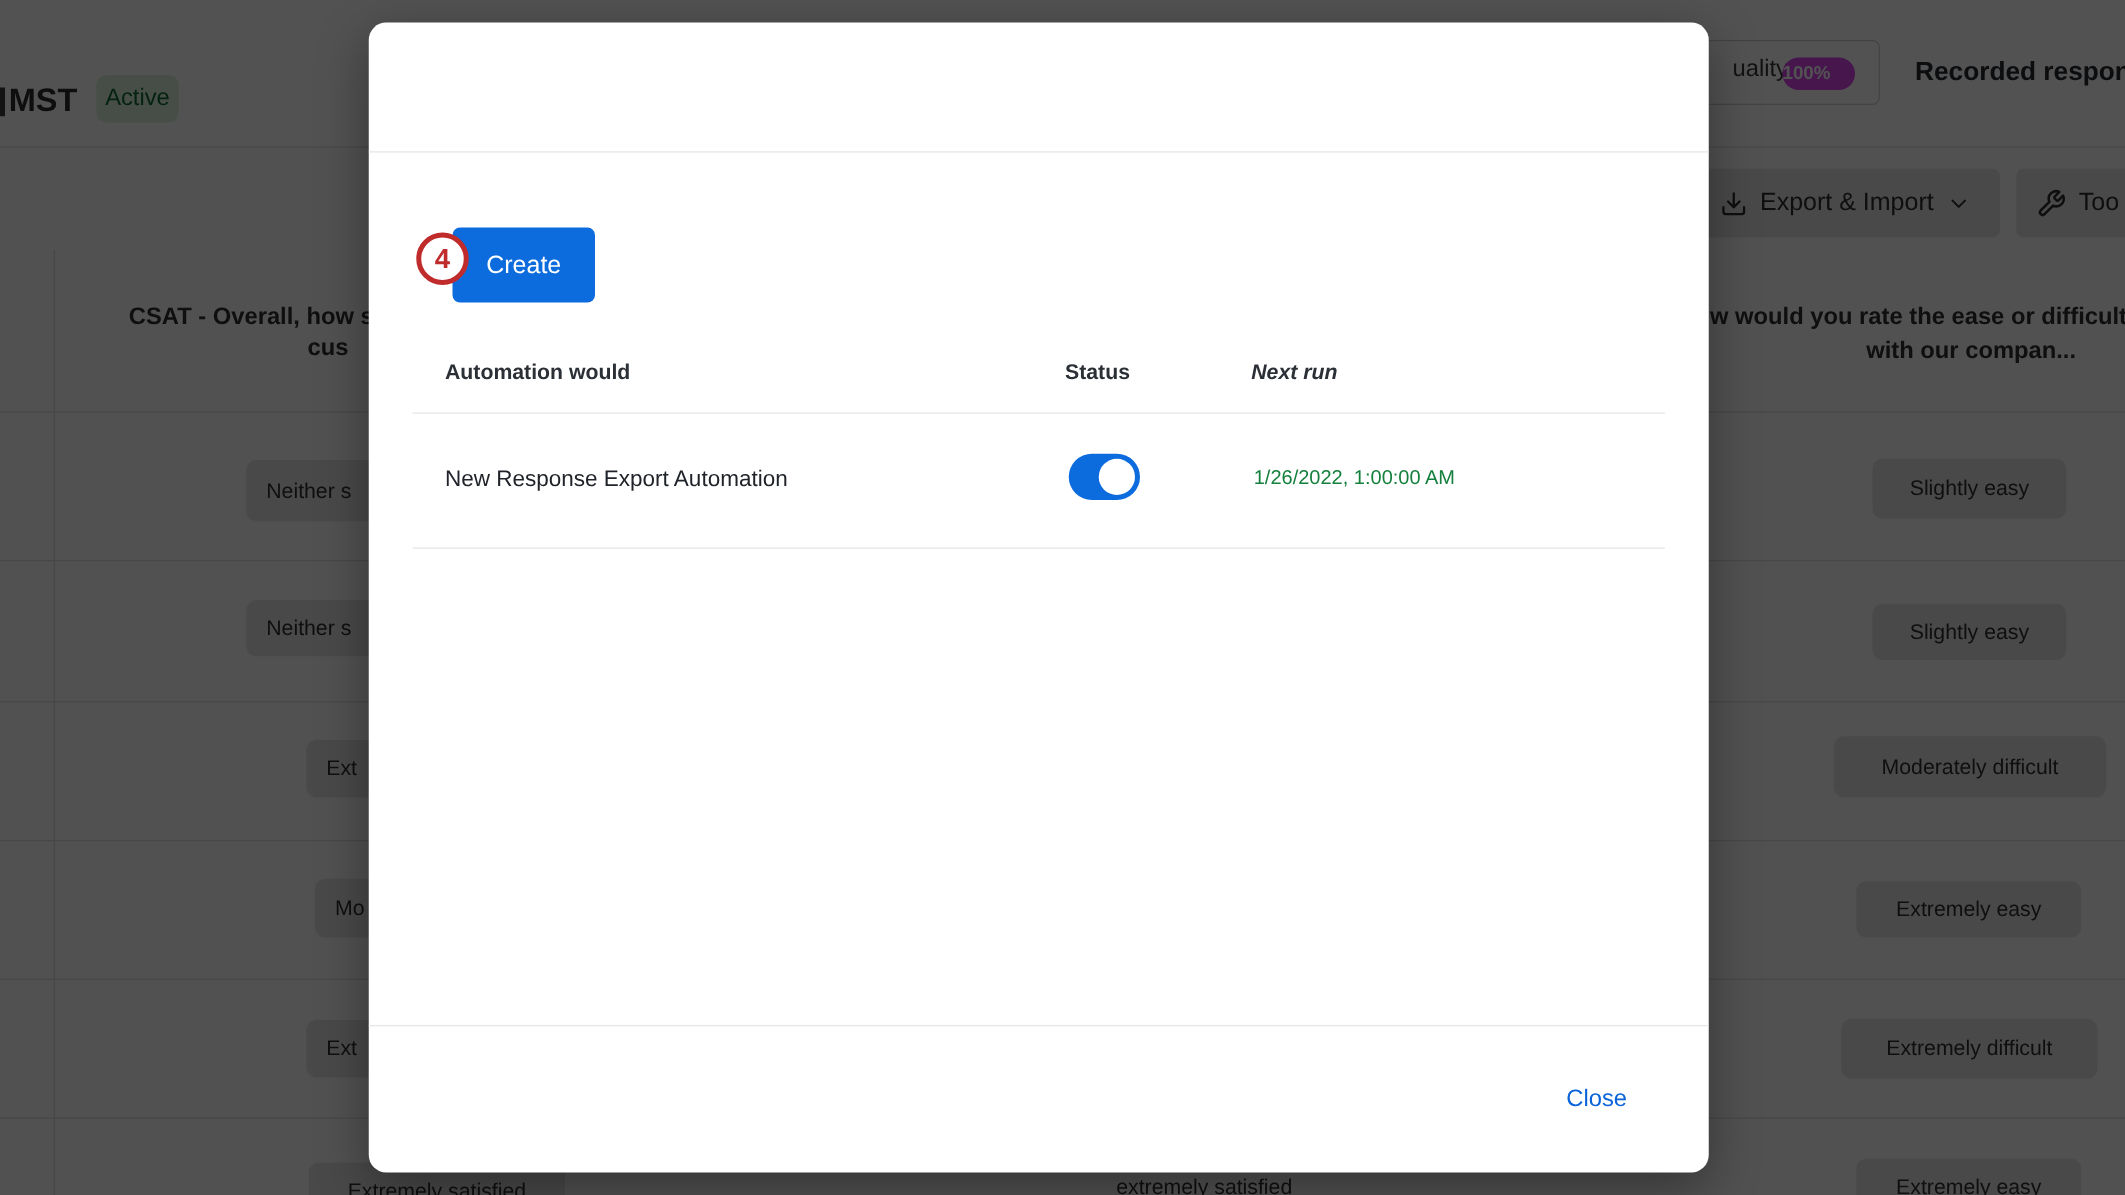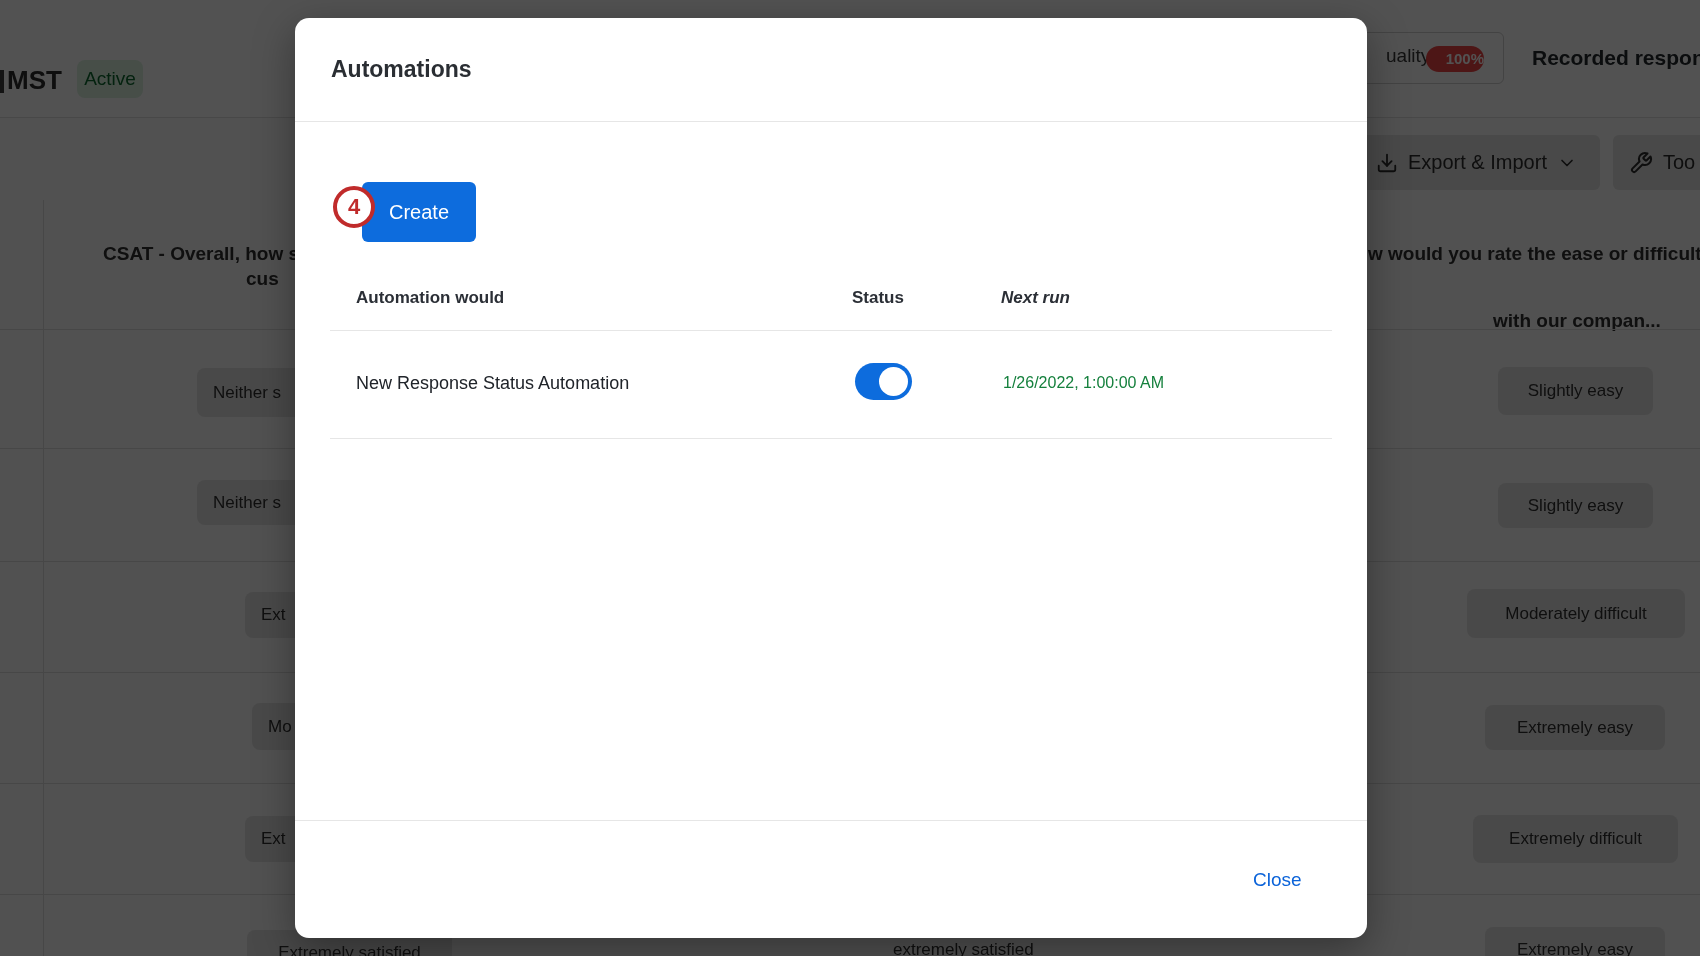--- a/index.html
+++ b/index.html
@@ -17,21 +17,21 @@
     position:absolute;left:77px;top:60px;width:66px;height:38px;border-radius:8px;
     background:#dcf2e1;color:#0d6b2f;font-size:19px;line-height:38px;text-align:center;
   }
   .quality-box{
     position:absolute;left:1338px;top:32px;width:164px;height:50px;
     border:1px solid #cfcfcf;border-radius:6px;background:#ffffff;
   }
   .q-frag{position:absolute;left:47px;top:12px;font-size:19px;color:#3a3a3a;}
   .q-pill{
     position:absolute;left:87px;top:13px;min-width:58px;height:26px;border-radius:13px;
-    background:#ef4444;color:#ffffff;font-size:15px;font-weight:700;line-height:26px;text-align:right;
+    background:#d946ef;color:#ffffff;font-size:15px;font-weight:700;line-height:26px;text-align:left;
   }
   .recorded{position:absolute;left:1532px;top:46px;font-size:21px;font-weight:600;color:#24292e;white-space:nowrap;}
 
   .toolbtn{
     position:absolute;top:135px;height:55px;border-radius:6px;background:#e2e2e2;color:#2d2d2d;
     display:flex;align-items:center;font-size:20px;white-space:nowrap;box-sizing:border-box;padding:0 16px;gap:10px;
   }
   .toolbtn svg{flex:0 0 auto;}
 
   
@@ -109,21 +109,21 @@
         </svg>
       <span>Too</span>
     </div>
 
     <div>
       <div class="vline"></div>
 
       <div class="bg-qhead" style="left:103px;top:243px;">CSAT - Overall, how sa</div>
       <div class="bg-qhead" style="left:246px;top:268px;">cus</div>
       <div class="bg-qhead" style="left:1368px;top:243px;">w would you rate the ease or difficulty</div>
-      <div class="bg-qhead" style="left:1493px;top:270px;margin-top:40px;">with our compan...</div>
+      <div class="bg-qhead" style="left:1493px;top:270px;">with our compan...</div>
 
       <div class="bg-divider" style="top:329px;"></div>
       <div class="bg-divider" style="top:448px;"></div>
       <div class="bg-divider" style="top:561px;"></div>
       <div class="bg-divider" style="top:672px;"></div>
       <div class="bg-divider" style="top:783px;"></div>
       <div class="bg-divider" style="top:894px;"></div>
 
       <div class="pill leftcut" style="left:197px;top:368px;width:270px;height:49px;">Neither s</div>
       <div class="pill leftcut" style="left:197px;top:480px;width:270px;height:45px;">Neither s</div>
@@ -139,34 +139,33 @@
       <div class="pill" style="left:1473px;top:815px;width:205px;height:48px;">Extremely difficult</div>
       <div class="pill" style="left:1485px;top:927px;width:180px;height:46px;">Extremely easy</div>
 
       <div class="bg-bottom-text">extremely satisfied</div>
     </div>
   </div>
 
   <div class="overlay"></div>
 
   <div class="modal">
-    <div class="m-title">Automations</div>
     <div class="m-hdiv"></div>
 
     <div class="step-circle">4</div>
     <button class="create">Create</button>
 
     <div class="th" style="left:61px;">Automation would</div>
     <div class="th" style="left:557px;">Status</div>
     <div class="th" style="left:706px;font-style:italic;">Next run</div>
 
     <div class="tdiv" style="top:312px;"></div>
 
     <div>
-      <span class="rname">New Response Status Automation</span>
+      <span class="rname">New Response Export Automation</span>
       <div class="toggle">
         <div class="knob"></div>
       </div>
       <span class="rdate">1/26/2022, 1:00:00 AM</span>
     </div>
 
     <div class="tdiv" style="top:420px;"></div>
 
     <div class="fdiv"></div>
     <span class="close-link">Close</span>

